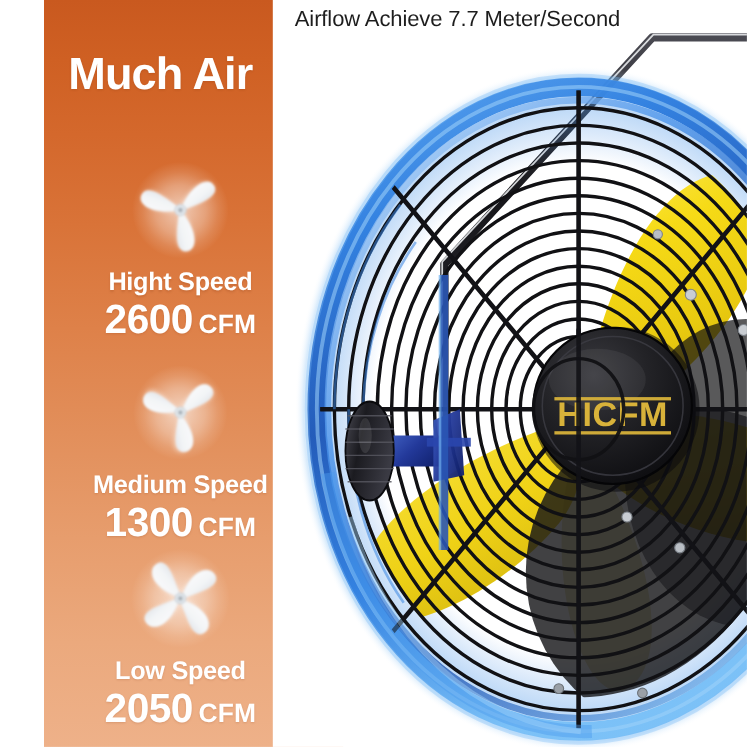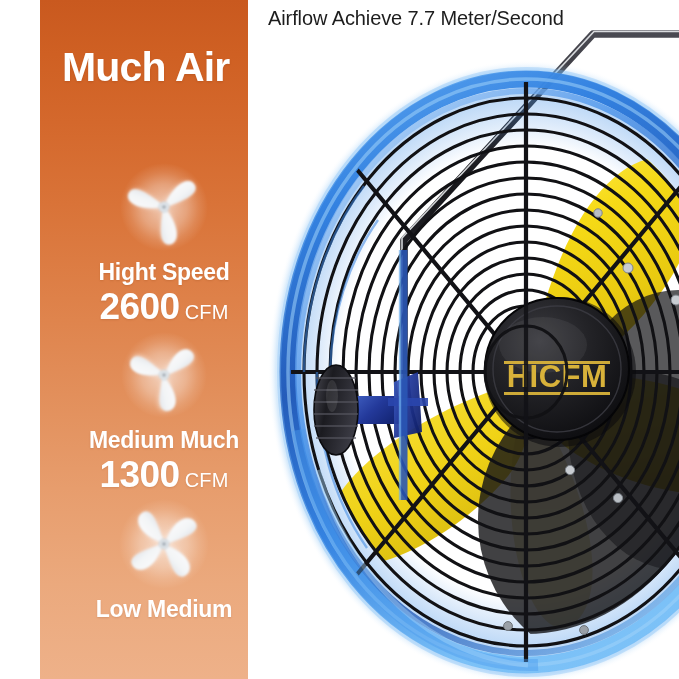--- a/index.html
+++ b/index.html
@@ -33,40 +33,40 @@
 
   #headline{
     position:absolute;left:22px;top:46px;width:226px;
     color:#ffffff;font-weight:bold;font-size:41px;line-height:1.06;
     letter-spacing:-0.8px;
     text-shadow:0 1px 2px rgba(120,50,15,.22);
   }
   #headline .l2{display:block;}
 
   .speed-block{position:absolute;left:0;width:248px;text-align:center;}
-  .speed-block.b1{top:160px;}
+  .speed-block.b1{top:144px;}
   .speed-block.b2{top:328px;}
   .speed-block.b3{top:497px;}
 
   .fan-icon{
     position:relative;width:108px;height:96px;margin:0 auto 4px auto;
   }
   .fan-icon svg{display:block;width:108px;height:96px;}
 
   .speed-name{
     color:#ffffff;font-weight:bold;font-size:23px;line-height:1.1;
     letter-spacing:-0.3px;margin-top:2px;
     text-shadow:0 1px 2px rgba(120,50,15,.18);
   }
   .speed-value-row{
     margin-top:1px;color:#ffffff;white-space:nowrap;
     text-shadow:0 1px 2px rgba(120,50,15,.18);
   }
   .speed-num{font-weight:bold;font-size:37px;letter-spacing:-0.5px;vertical-align:baseline;}
-  .speed-unit{font-weight:normal;font-size:20px;margin-left:5px;letter-spacing:0.2px;}
+  .speed-unit{font-weight:bold;font-size:24px;margin-left:5px;letter-spacing:0.2px;}
 
   
   #product-area{position:absolute;left:248px;top:0;width:431px;height:679px;background:#fff;overflow:hidden;}
 
   #caption{
     position:absolute;left:20px;top:6px;width:410px;
     color:#1d1d1d;font-size:20px;line-height:1.2;font-weight:normal;
     letter-spacing:-0.1px;white-space:nowrap;
   }
 
@@ -146,21 +146,21 @@
             <g filter="url(#sm1)">
               <path d="M2,-2 C10,-26 24,-30 29,-21 C33,-11 15,-6 3,0 Z" fill="url(#bl1)" stroke="#e4e9ee" stroke-width=".5"></path>
               <path d="M2,-2 C10,-26 24,-30 29,-21 C33,-11 15,-6 3,0 Z" fill="url(#bl1)" stroke="#e4e9ee" stroke-width=".5" transform="rotate(122)"></path>
               <path d="M2,-2 C10,-26 24,-30 29,-21 C33,-11 15,-6 3,0 Z" fill="url(#bl1)" stroke="#e4e9ee" stroke-width=".5" transform="rotate(242)"></path>
               <circle r="5" fill="#e0e6ea" stroke="#c3cbd2" stroke-width=".7"></circle>
               <circle r="2" fill="#a9b2ba"></circle>
             </g>
           </g>
         </svg>
       </div>
-      <div class="speed-name">Medium Much</div>
+      <div class="speed-name">Medium Speed</div>
       <div class="speed-value-row">
         <span class="speed-num">1300</span><span class="speed-unit">CFM</span>
       </div>
     </div>
 
     <div class="speed-block b3">
       <div class="fan-icon">
         <svg viewBox="0 0 108 96" xmlns="http://www.w3.org/2000/svg">
           <g transform="translate(54,47)">
             <circle r="45" fill="url(#halo1)"></circle>
@@ -174,21 +174,24 @@
               <path d="M2,-3 C11,-28 28,-30 32,-20 C35,-10 15,-6 3,0 Z" fill="url(#bl1)" stroke="#e4e9ee" stroke-width=".5"></path>
               <path d="M2,-3 C11,-28 28,-30 32,-20 C35,-10 15,-6 3,0 Z" fill="url(#bl1)" stroke="#e4e9ee" stroke-width=".5" transform="rotate(90)"></path>
               <path d="M2,-3 C11,-28 28,-30 32,-20 C35,-10 15,-6 3,0 Z" fill="url(#bl1)" stroke="#e4e9ee" stroke-width=".5" transform="rotate(180)"></path>
               <path d="M2,-3 C11,-28 28,-30 32,-20 C35,-10 15,-6 3,0 Z" fill="url(#bl1)" stroke="#e4e9ee" stroke-width=".5" transform="rotate(270)"></path>
               <circle r="5" fill="#dde3e8" stroke="#bfc7cf" stroke-width=".7"></circle>
               <circle r="2" fill="#a7b0b8"></circle>
             </g>
           </g>
         </svg>
       </div>
-      <div class="speed-name">Low Medium</div>
+      <div class="speed-name">Low Speed</div>
+      <div class="speed-value-row">
+        <span class="speed-num">2050</span><span class="speed-unit">CFM</span>
+      </div>
     </div>
 
     <div id="panel-edge"></div>
   </div>
 
   <div id="product-area">
 
     <div id="caption">Airflow Achieve 7.7 Meter/Second</div>
 
     <div id="fan-stage">

